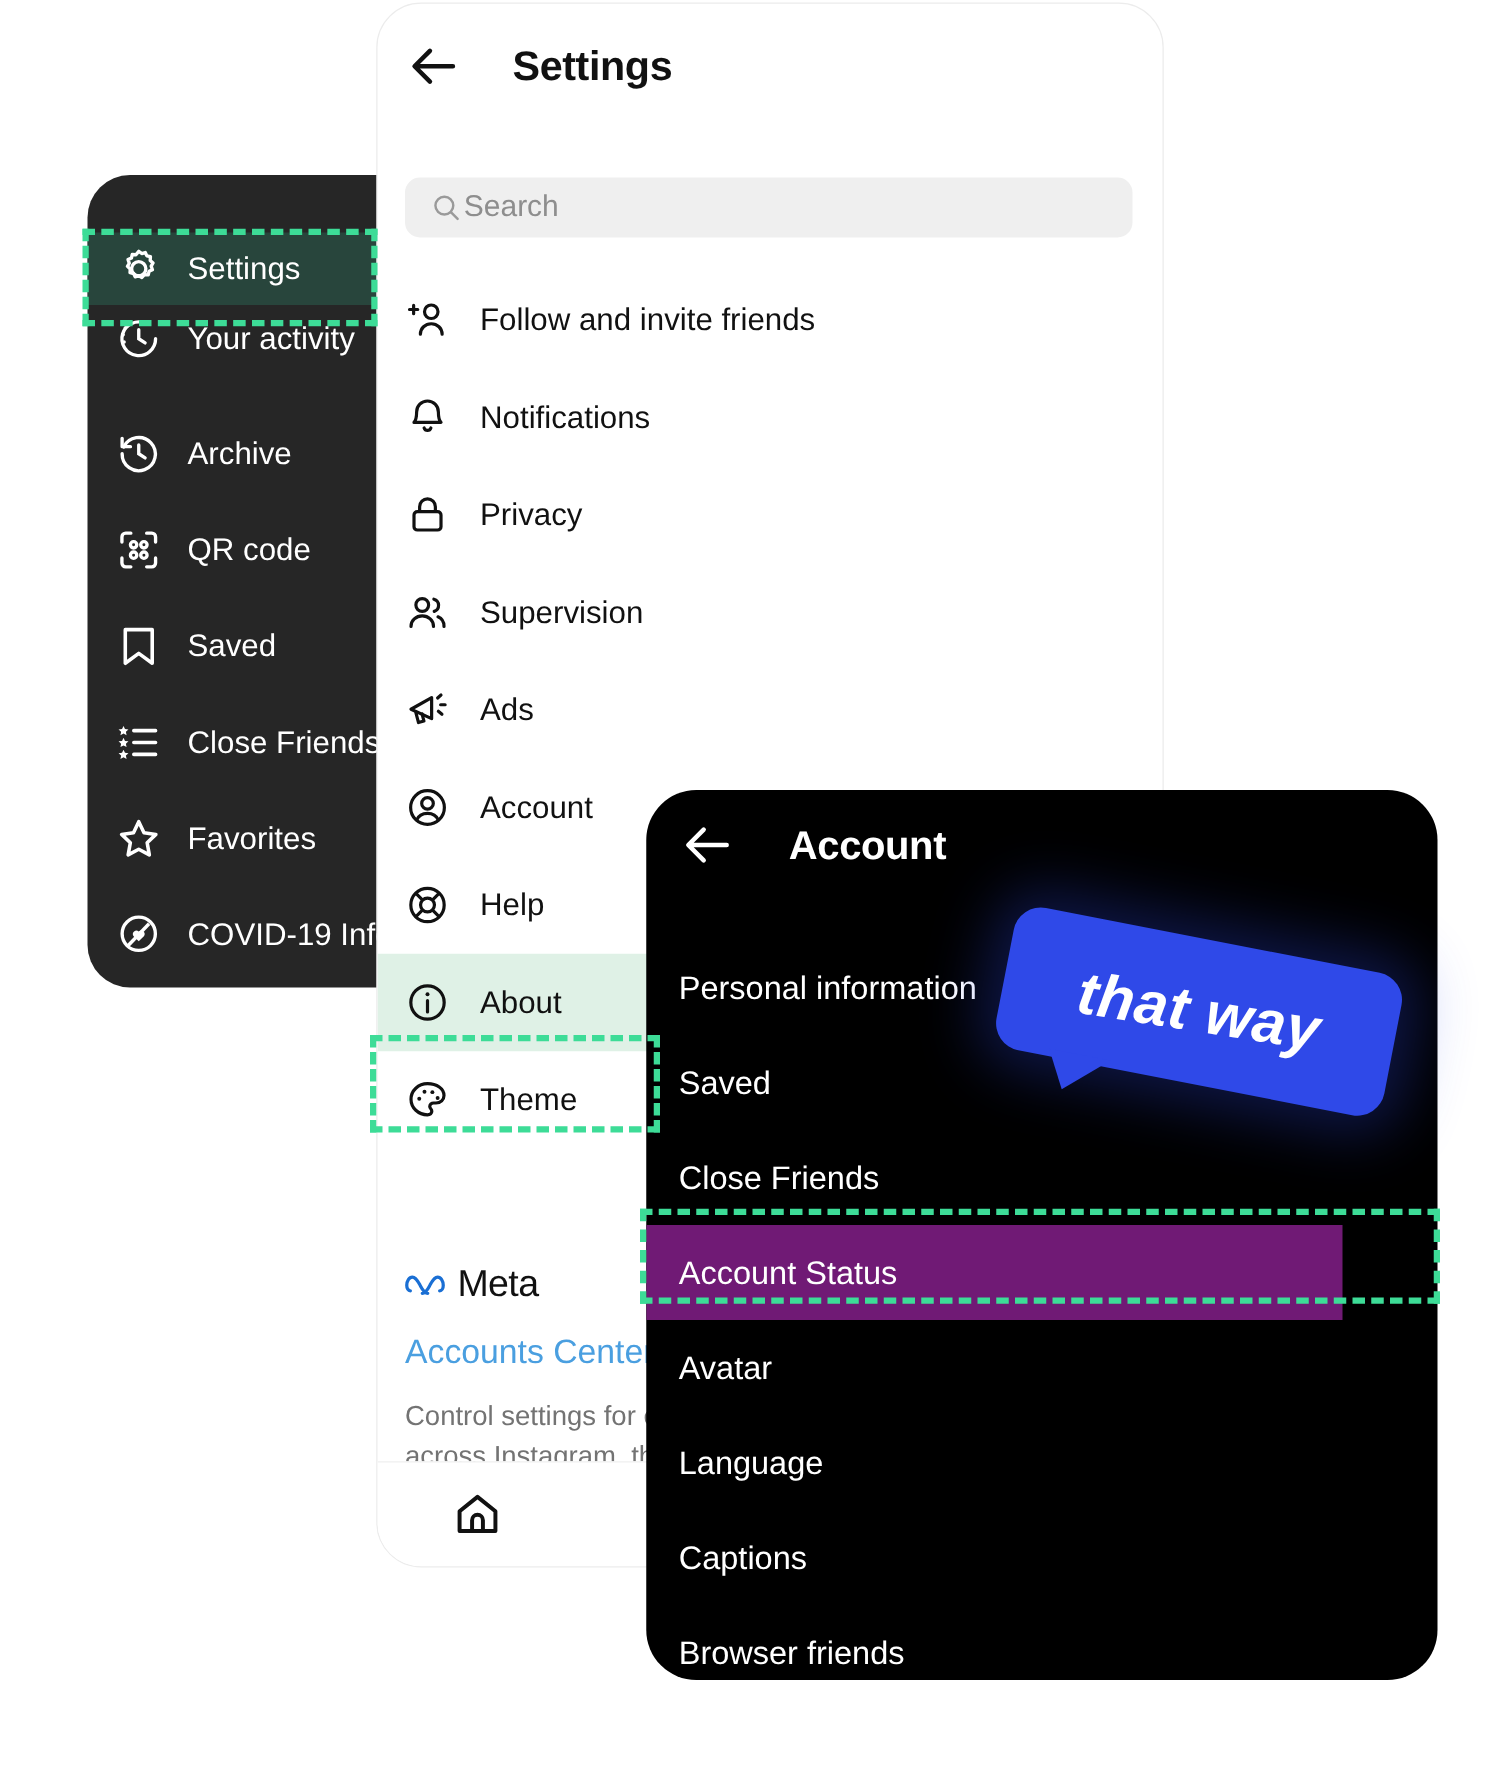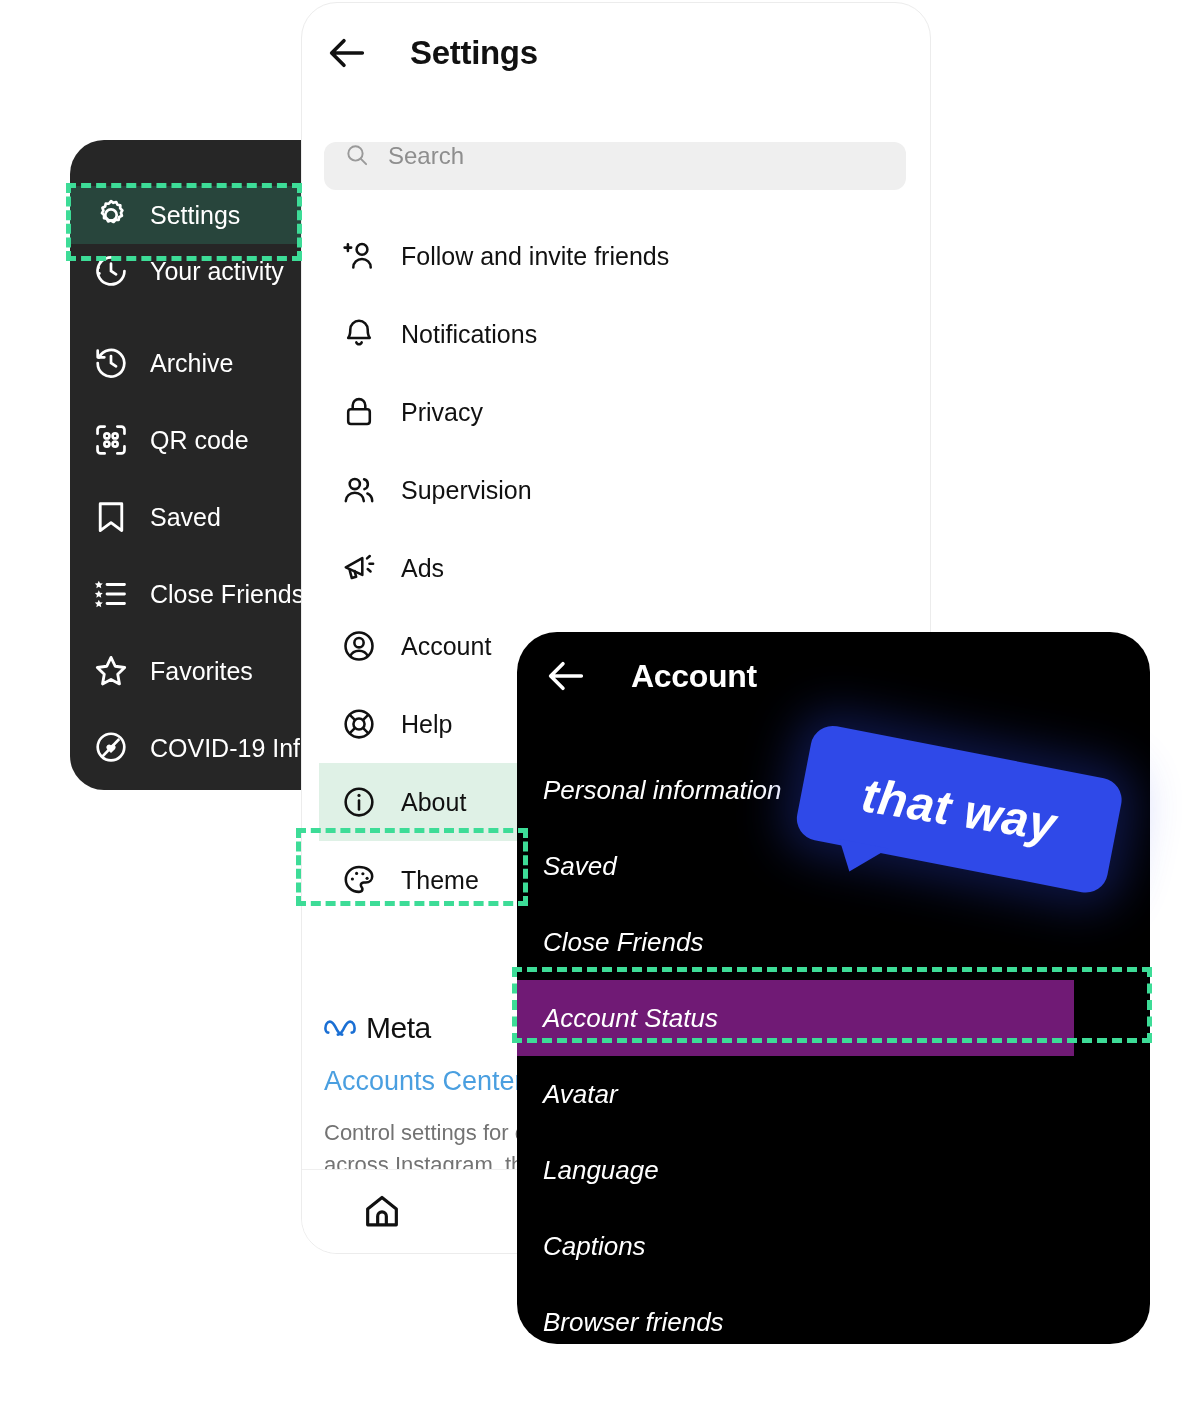--- a/index.html
+++ b/index.html
@@ -55,26 +55,26 @@
   .back-arrow { width:46px; height:46px; margin-left:22px; }
   .back-arrow svg { width:46px; height:46px; display:block; }
   .sp-title {
     margin-left:40px; font-size:33px; font-weight:bold; color:#111;
     letter-spacing:-0.3px;
   }
   .search-box {
     position:absolute; left:22px; top:139px;
     width:582px; height:48px;
     background:#efefef; border-radius:12px;
-    display:flex; gap:18px; padding-left:20px;
+    display:flex; align-items:center; gap:1px; padding-left:20px;
   }
   .search-box svg { width:26px; height:26px; display:block; }
   .search-ph { font-size:24px; color:#8e8e8e; }
 
-  .sp-list { position:absolute; left:0; top:214px; width:630px;padding-left:17px; }
+  .sp-list { position:absolute; left:0; top:214px; width:630px; }
   .sp-item {
     position:relative;
     display:flex; align-items:center; gap:24px;
     height:78px; padding-left:22px;
     font-size:25px; color:#111; white-space:nowrap;
   }
   .sp-item.about { background:#dff1e6; }
   .sp-ico { width:36px; height:36px; flex:0 0 36px; }
   .sp-ico svg { width:36px; height:36px; display:block; }
 
@@ -119,21 +119,21 @@
   .ap-header {
     position:absolute; left:0; top:0; width:633px; height:88px;
     display:flex; align-items:center;
   }
   .ap-back { width:46px; height:46px; margin-left:26px; }
   .ap-back svg { width:46px; height:46px; display:block; }
   .ap-title {
     margin-left:42px; font-size:32px; font-weight:bold; color:#fff;
     letter-spacing:-0.3px;
   }
-  .ap-list { position:absolute; left:0; top:120px; width:557px;font-style:italic; }
+  .ap-list { position:absolute; left:0; top:120px; width:557px; }
   .ap-item {
     display:flex; align-items:center;
     height:76px; padding-left:26px;
     font-size:26px; color:#ffffff; white-space:nowrap;
   }
   .ap-item.active { background:#701a75; }
 
   .hl-acct-status {
     position:absolute; left:512px; top:967px;
     width:640px; height:76px;

